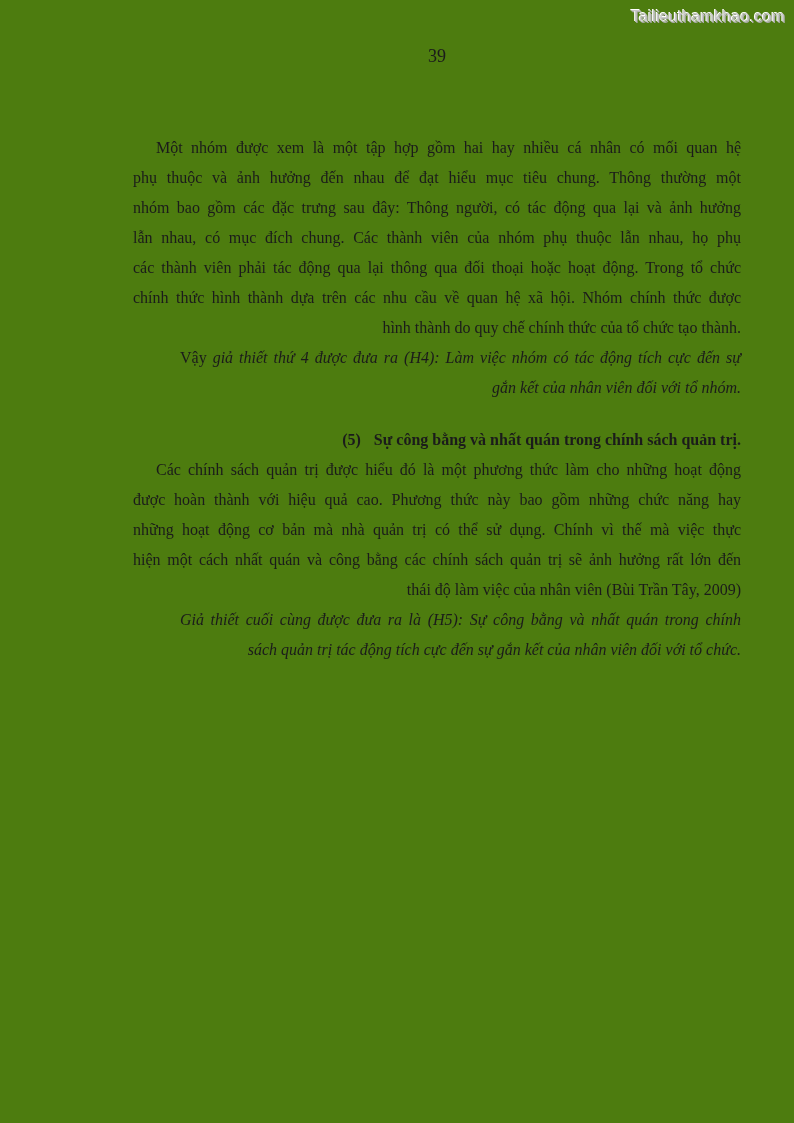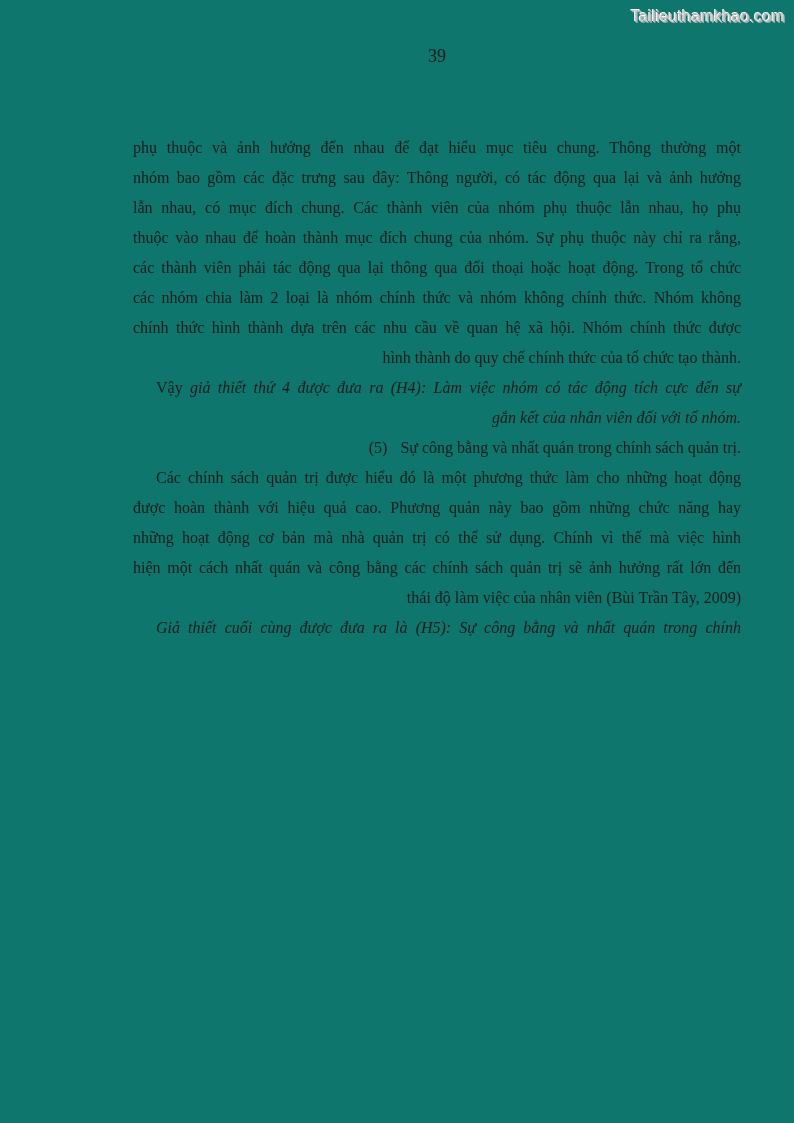--- a/index.html
+++ b/index.html
@@ -4,21 +4,21 @@
 <style>
   html, body {
     margin: 0;
     padding: 0;
     background: #ffffff;
   }
   .page {
     position: relative;
     width: 794px;
     height: 1123px;
-    background: #0f766e;
+    background: #4d7c0f;
     overflow: hidden;
     font-family: "Liberation Serif", "DejaVu Serif", serif;
     color: #1b1b1b;
   }
   .watermark {
     position: absolute;
     top: 8px;
     right: 9px;
     font-family: "Liberation Sans", "DejaVu Sans", sans-serif;
     font-size: 16px;
@@ -45,56 +45,57 @@
   .line {
     line-height: 30px;
     font-size: 16px;
   }
   .just {
     text-align: justify;
     text-align-last: justify;
   }
   .last { text-align: right; }
   .first { text-indent: 23px; }
-  .hypothesis { font-style: italic; }
+  .hypothesis { font-style: italic; margin-left: 24px; }
   .hypothesis .roman { font-style: normal; }
   .heading .line {
-    font-weight: normal;
+    font-weight: bold;
     text-indent: 23px;
+    margin-top: 22px;
   }
   .h-num { margin-right: 13px; }
 </style>
 </head>
 <body>
 
 <div class="page">
   <div class="watermark">Tailieuthamkhao.com</div>
   <div class="page-number">39</div>
   <main class="content" id="content">
       <div class="para body">
+        <div class="line just first">Một nhóm được xem là một tập hợp gồm hai hay nhiều cá nhân có mối quan hệ</div>
         <div class="line just">phụ thuộc và ảnh hưởng đến nhau để đạt hiểu mục tiêu chung. Thông thường một</div>
         <div class="line just">nhóm bao gồm các đặc trưng sau đây: Thông người, có tác động qua lại và ảnh hưởng</div>
         <div class="line just">lẫn nhau, có mục đích chung. Các thành viên của nhóm phụ thuộc lẫn nhau, họ phụ</div>
-        <div class="line just">thuộc vào nhau để hoàn thành mục đích chung của nhóm. Sự phụ thuộc này chỉ ra rằng,</div>
         <div class="line just">các thành viên phải tác động qua lại thông qua đối thoại hoặc hoạt động. Trong tổ chức</div>
-        <div class="line just">các nhóm chia làm 2 loại là nhóm chính thức và nhóm không chính thức. Nhóm không</div>
         <div class="line just">chính thức hình thành dựa trên các nhu cầu về quan hệ xã hội. Nhóm chính thức được</div>
         <div class="line last">hình thành do quy chế chính thức của tổ chức tạo thành.</div>
       </div>
       <div class="para hypothesis">
         <div class="line just first"><span class="roman">Vậy </span><span>giả thiết thứ 4 được đưa ra (H4): Làm việc nhóm có tác động tích cực đến sự</span></div>
         <div class="line last">gắn kết của nhân viên đối với tổ nhóm.</div>
       </div>
       <div class="para heading">
         <div class="line last"><span class="h-num">(5)</span><span class="h-txt">Sự công bằng và nhất quán trong chính sách quản trị.</span></div>
       </div>
       <div class="para body">
         <div class="line just first">Các chính sách quản trị được hiểu đó là một phương thức làm cho những hoạt động</div>
-        <div class="line just">được hoàn thành với hiệu quả cao. Phương quản này bao gồm những chức năng hay</div>
-        <div class="line just">những hoạt động cơ bản mà nhà quản trị có thể sử dụng. Chính vì thế mà việc hình</div>
+        <div class="line just">được hoàn thành với hiệu quả cao. Phương thức này bao gồm những chức năng hay</div>
+        <div class="line just">những hoạt động cơ bản mà nhà quản trị có thể sử dụng. Chính vì thế mà việc thực</div>
         <div class="line just">hiện một cách nhất quán và công bằng các chính sách quản trị sẽ ảnh hưởng rất lớn đến</div>
         <div class="line last">thái độ làm việc của nhân viên (Bùi Trần Tây, 2009)</div>
       </div>
       <div class="para hypothesis">
         <div class="line just first">Giả thiết cuối cùng được đưa ra là (H5): Sự công bằng và nhất quán trong chính</div>
+        <div class="line last">sách quản trị tác động tích cực đến sự gắn kết của nhân viên đối với tổ chức.</div>
       </div>
     </main>
 </div>
 
 </body></html>

